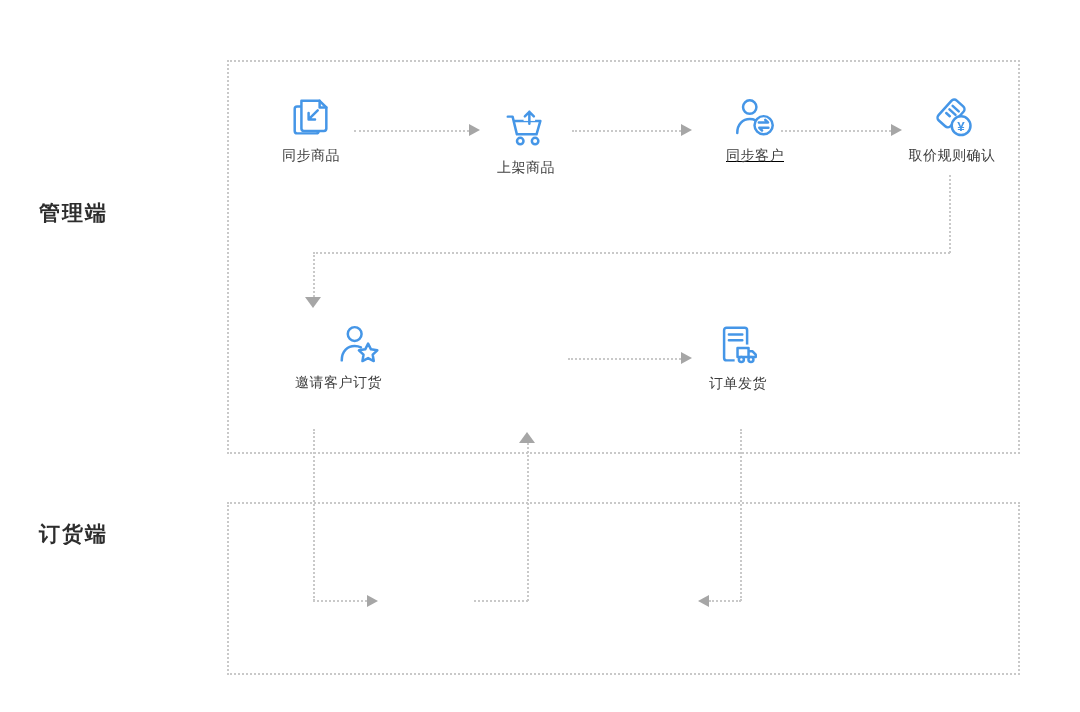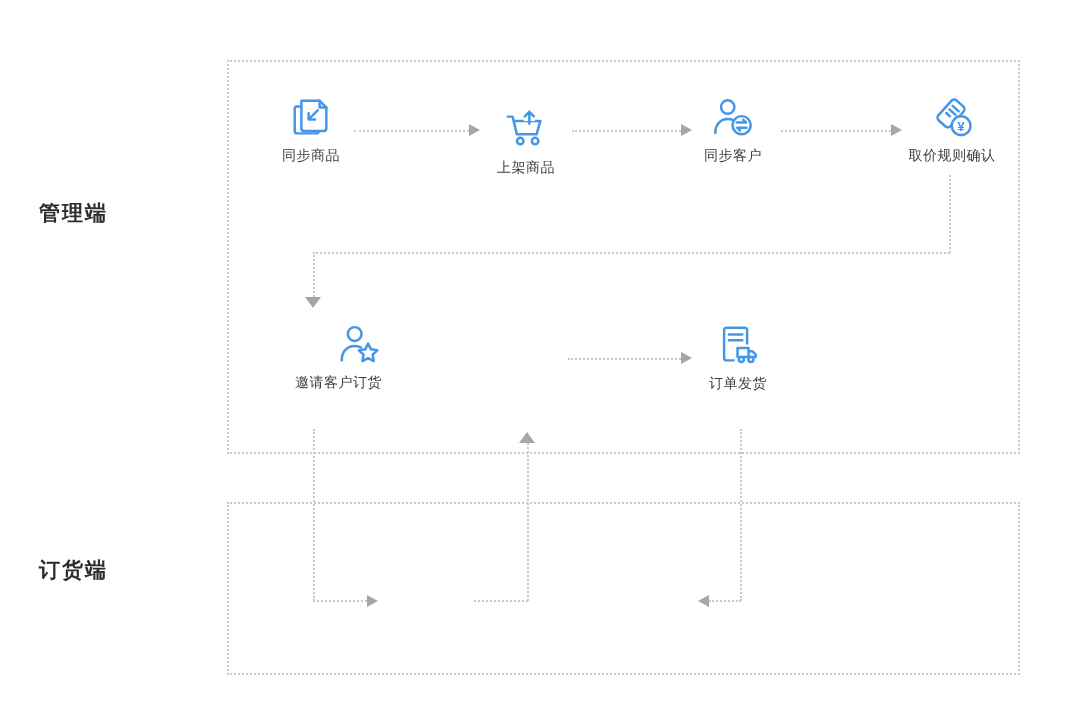--- a/index.html
+++ b/index.html
@@ -30,21 +30,21 @@
   .arr-left{border-top:6px solid transparent;border-bottom:6px solid transparent;border-right:11px solid var(--arrow-gray);}
   .arr-down{border-left:8px solid transparent;border-right:8px solid transparent;border-top:11px solid var(--arrow-gray);}
   .arr-up{border-left:8px solid transparent;border-right:8px solid transparent;border-bottom:11px solid var(--arrow-gray);}
 </style>
 </head>
 <body>
 
 <div class="canvas">
 
   <div class="lane-label" style="left:39px;top:199px;">管理端</div>
-  <div class="lane-label" style="left:39px;top:556px;">订货端</div>
+  <div class="lane-label" style="left:39px;top:520px;">订货端</div>
 
   <div class="lane-box" style="left:227px;top:60px;width:793px;height:394px;"></div>
   <div class="lane-box" style="left:227px;top:502px;width:793px;height:173px;"></div>
 
   <div class="node" style="left:241px;top:96px;">
     <span class="icon">
       <svg viewBox="0 0 48 48" width="46" height="46" fill="none" stroke="currentColor" stroke-width="2.6" stroke-linecap="round" stroke-linejoin="round">
         <rect x="7" y="11" width="25" height="28" rx="2.5"></rect>
         <path fill="#fff" d="M14 5 h19 l7 7 v22 a2.5 2.5 0 0 1 -2.5 2.5 h-21 A2.5 2.5 0 0 1 14 34 z"></path>
         <path d="M33 5 v7 h7"></path>
@@ -60,21 +60,21 @@
         <path d="M5 9 h5 l4.5 18.5 H35 l4 -14 H12"></path>
         <path fill="#fff" stroke="none" d="M21.5 1.5 h12 v12 h-12 z"></path>
         <path d="M27.5 16.5 V4 M22.8 8.8 L27.5 4 l4.7 4.8"></path>
         <circle cx="18" cy="34.5" r="3.4"></circle>
         <circle cx="33.5" cy="34.5" r="3.4"></circle>
       </svg>
     </span>
     <span class="nlabel">上架商品</span>
   </div>
 
-  <div class="node" style="left:663px;top:96px;">
+  <div class="node" style="left:685px;top:96px;text-decoration:underline;">
     <span class="icon">
       <svg viewBox="0 0 48 48" width="46" height="46" fill="none" stroke="currentColor" stroke-width="2.6" stroke-linecap="round" stroke-linejoin="round">
         <circle cx="18.5" cy="11.5" r="7"></circle>
         <path d="M5.5 38.5 c0 -9.5 6 -14.5 13 -14.5 2.3 0 4.4 .5 6.2 1.4"></path>
         <circle cx="33" cy="30.5" r="9.5" fill="#fff"></circle>
         <path d="M28 27.6 h9.5 m-2.8 -2.8 l2.8 2.8 M38 33.2 h-9.5 m2.8 2.8 l-2.8 -2.8"></path>
       </svg>
     </span>
     <span class="nlabel">同步客户</span>
   </div>

